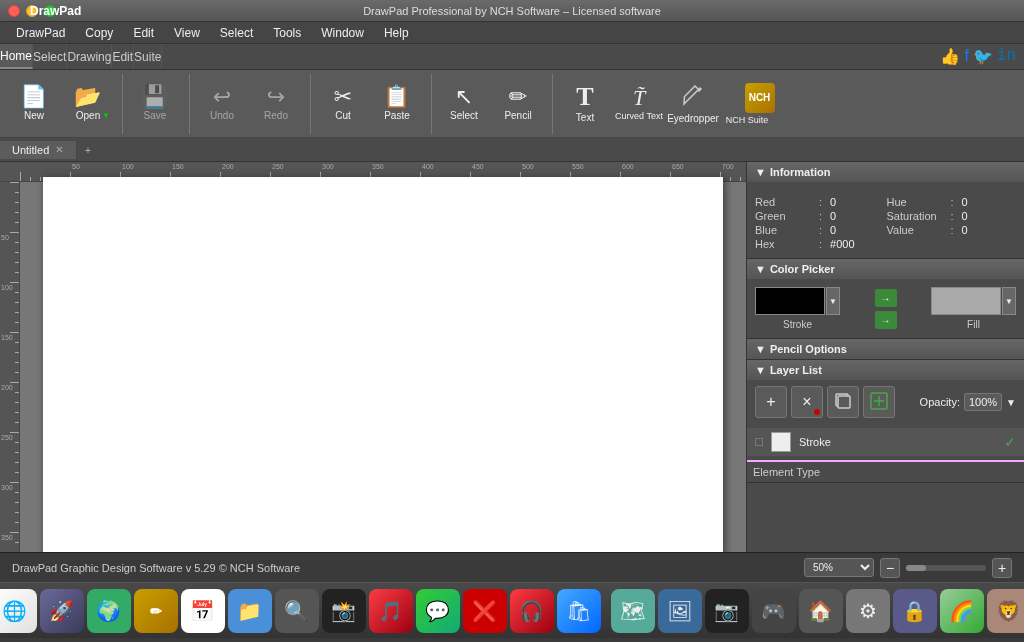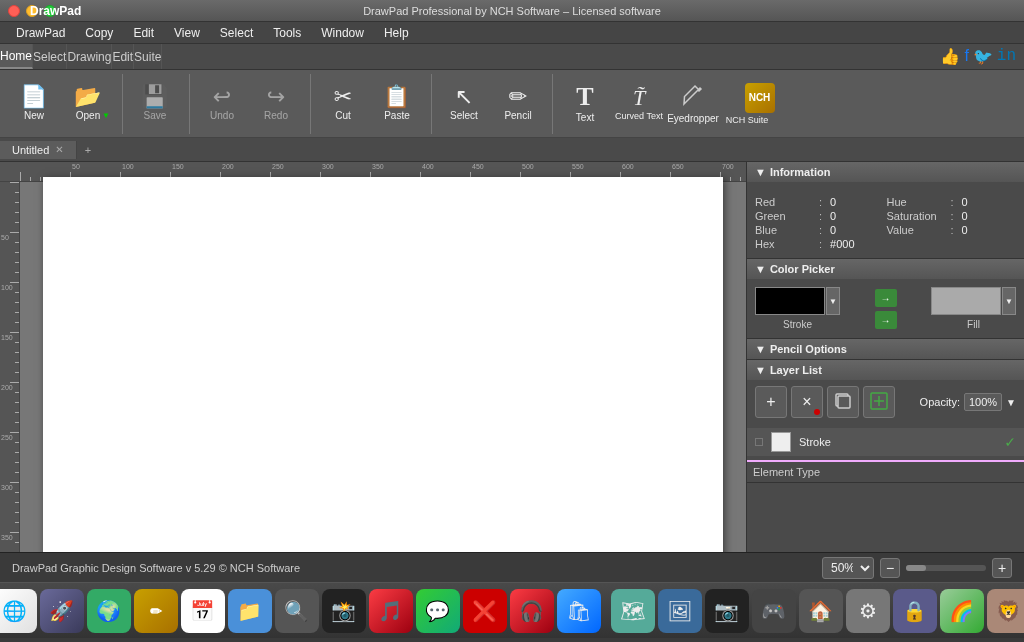--- a/index.html
+++ b/index.html
@@ -367,22 +367,22 @@
       display: flex;
       align-items: center;
       gap: 6px;
     }
     .zoom-select {
       background: #555;
       border: 1px solid #777;
       border-radius: 3px;
       color: #eee;
       padding: 2px 4px;
-      font-size: 12px;
-      width: 52px;
+      font-size: 10px;
+      width: 70px;
     }
     .zoom-btn {
       width: 20px; height: 20px;
       background: #555;
       border: 1px solid #777;
       border-radius: 3px;
       color: #eee;
       cursor: pointer;
       display: flex; align-items: center; justify-content: center;
       font-size: 14px;

